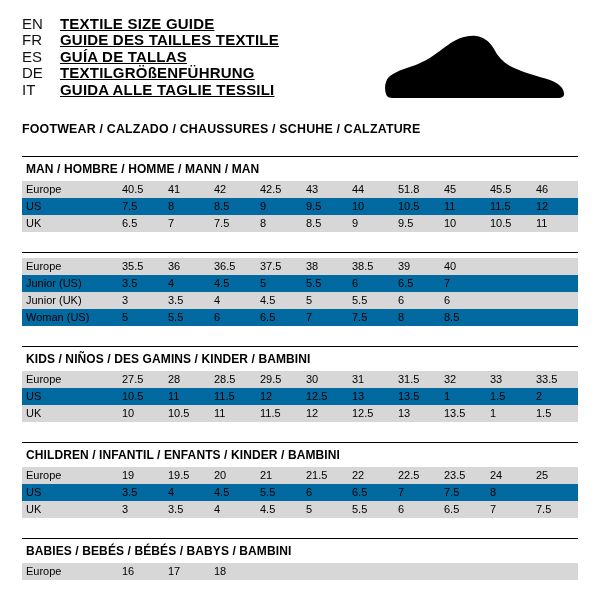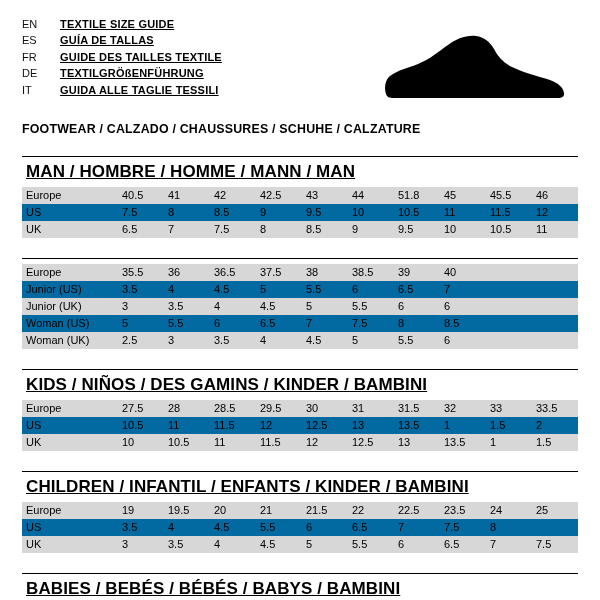--- a/index.html
+++ b/index.html
@@ -28,21 +28,21 @@
   }
   .lang-list {
     display: table;
     border-collapse: collapse;
   }
   .lang-row {
     display: table-row;
   }
   .lang-code, .lang-title {
     display: table-cell;
-    font-size: 11px;
+    font-size: 15px;
     line-height: 16.4px;
     white-space: nowrap;
   }
   .lang-code {
     width: 38px;
     color: #111;
   }
   .lang-title {
     font-weight: bold;
     letter-spacing: 0.2px;
@@ -62,25 +62,24 @@
     font-size: 12.4px;
     font-weight: bold;
     letter-spacing: 0.2px;
   }
 
   
   .section {
     margin-top: 20px;
   }
   .section-title {
-    font-size: 17px;
+    font-size: 12px;
     font-weight: bold;
     padding: 0 0 5px 4px;
     letter-spacing: 0.1px;
-    text-decoration: underline;
   }
   table.size {
     border-collapse: collapse;
     width: 100%;
     table-layout: fixed;
   }
   table.size td {
     font-size: 11px;
     height: 17px;
     line-height: 17px;
@@ -106,26 +105,26 @@
 
 <div class="page">
 
   <div class="header">
     <div class="lang-list">
       <div class="lang-row">
         <div class="lang-code">EN</div>
         <div class="lang-title">TEXTILE SIZE GUIDE</div>
       </div>
       <div class="lang-row">
+        <div class="lang-code">FR</div>
+        <div class="lang-title">GUIDE DES TAILLES TEXTILE</div>
+      </div>
+      <div class="lang-row">
         <div class="lang-code">ES</div>
         <div class="lang-title">GUÍA DE TALLAS</div>
-      </div>
-      <div class="lang-row">
-        <div class="lang-code">FR</div>
-        <div class="lang-title">GUIDE DES TAILLES TEXTILE</div>
       </div>
       <div class="lang-row">
         <div class="lang-code">DE</div>
         <div class="lang-title">TEXTILGRÖßENFÜHRUNG</div>
       </div>
       <div class="lang-row">
         <div class="lang-code">IT</div>
         <div class="lang-title">GUIDA ALLE TAGLIE TESSILI</div>
       </div>
     </div>
@@ -237,33 +236,20 @@
       <tr class="plain">
         <td class="rowlabel">Woman (US)</td>
         <td>5</td>
         <td>5.5</td>
         <td>6</td>
         <td>6.5</td>
         <td>7</td>
         <td>7.5</td>
         <td>8</td>
         <td>8.5</td>
-        <td></td>
-        <td></td>
-      </tr>
-      <tr class="shade">
-        <td class="rowlabel">Woman (UK)</td>
-        <td>2.5</td>
-        <td>3</td>
-        <td>3.5</td>
-        <td>4</td>
-        <td>4.5</td>
-        <td>5</td>
-        <td>5.5</td>
-        <td>6</td>
         <td></td>
         <td></td>
       </tr>
     </tbody>
       </table>
   </div>
 
   <div class="section">
     <div class="sec-sep"></div>
     <div class="section-title">KIDS / NIÑOS / DES GAMINS / KINDER / BAMBINI</div>

